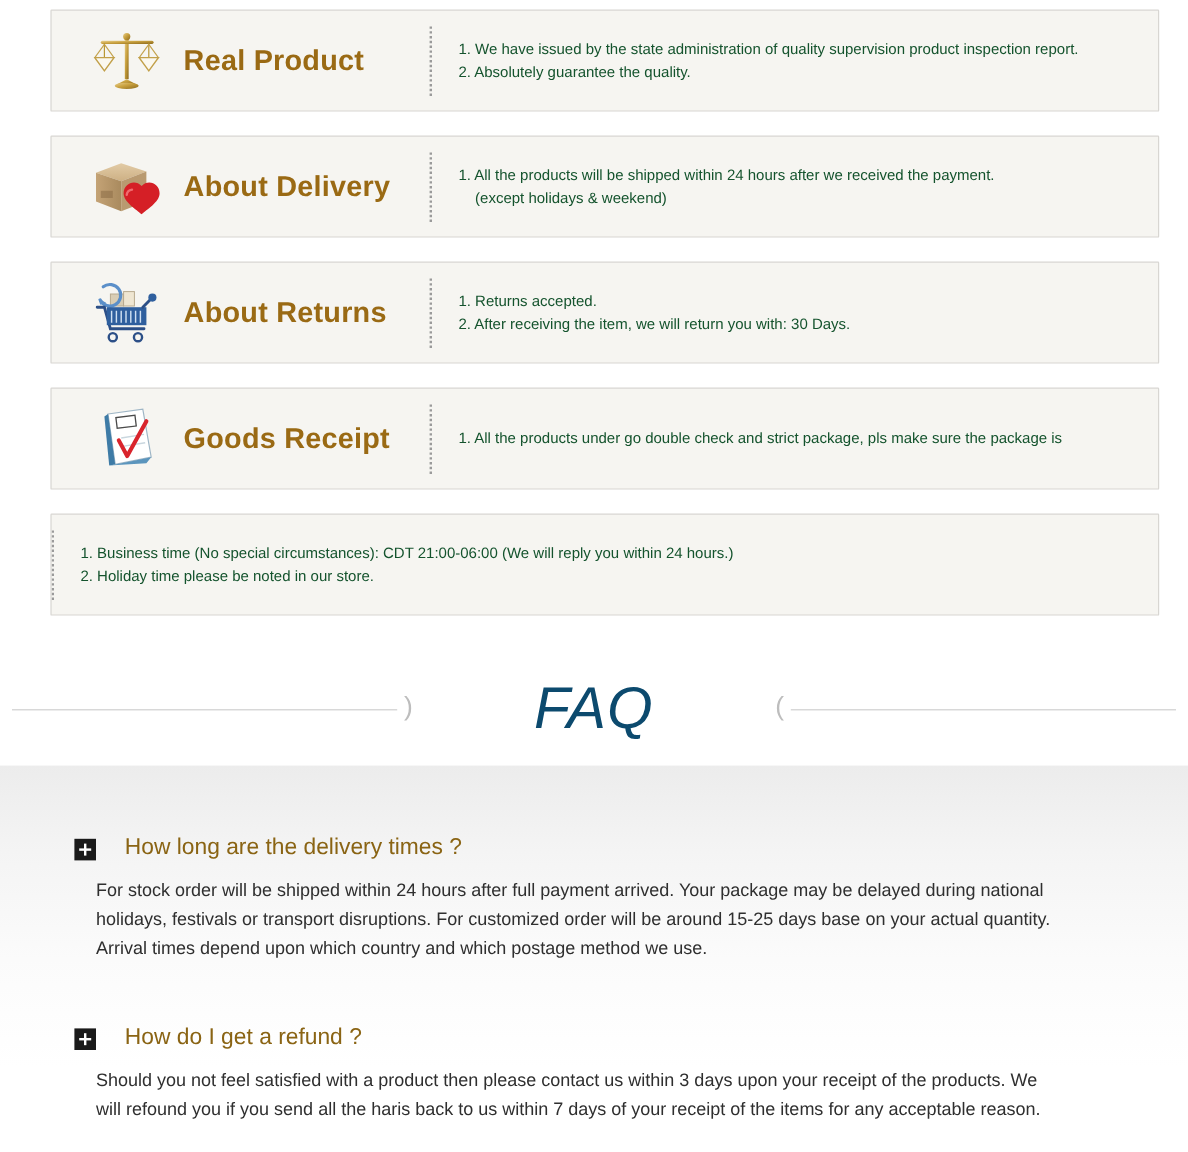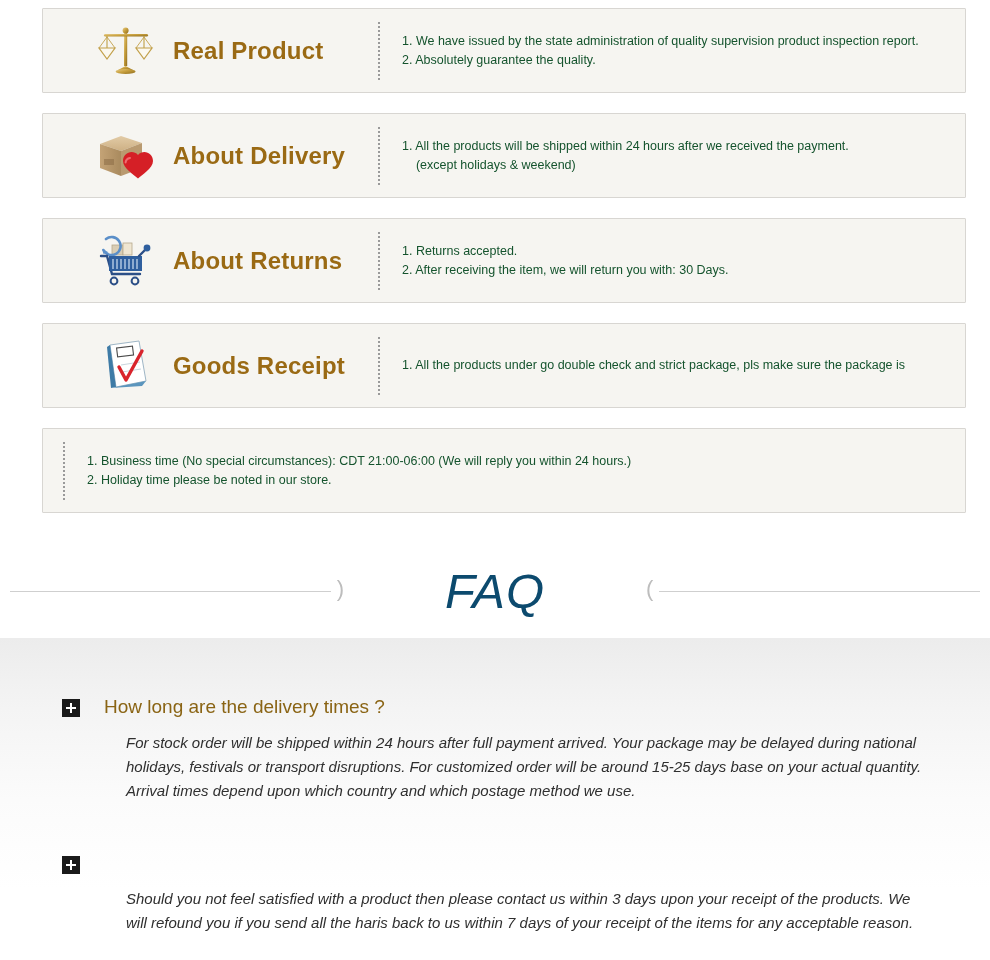--- a/index.html
+++ b/index.html
@@ -21,21 +21,20 @@
   }
   .card {
     display: flex;
     align-items: center;
     background: #f6f5f1;
     border: 1px solid #d8d6d2;
     border-radius: 1px;
     height: 85px;
     margin-bottom: 20px;
     overflow: hidden;
-    padding-left: 20px;
   }
   .card-left {
     display: flex;
     align-items: center;
     width: 315px;
     flex: 0 0 315px;
     padding-left: 34px;
   }
   .card-icon {
     width: 58px;
@@ -136,26 +135,25 @@
   .faq-plus::before { left: 4px; right: 4px; top: 8px; height: 2px; }
   .faq-plus::after { top: 4px; bottom: 4px; left: 8px; width: 2px; }
   .faq-q {
     margin-left: 24px;
     font-size: 19px;
     color: #8a6414;
     text-underline-offset: 4px;
   }
   .faq-a {
     margin-top: 13px;
-    margin-left: 64px;
+    margin-left: 18px;
     font-size: 15px;
     color: #2f2f2f;
     line-height: 24px;
     width: 800px;
-    font-style: italic;
   }
 </style>
 </head>
 <body>
 
 <div class="page">
 
   <div class="cards">
 
     <div class="card">
@@ -303,19 +301,20 @@
       <div class="faq-q-row">
         <div class="faq-plus"></div>
         <div class="faq-q">How long are the delivery times ?</div>
       </div>
       <div class="faq-a">For stock order will be shipped within 24 hours after full payment arrived. Your package may be delayed during national holidays, festivals or transport disruptions. For customized order will be around 15-25 days base on your actual quantity. Arrival times depend upon which country and which postage method we use.</div>
     </div>
 
     <div class="faq-item i1">
       <div class="faq-q-row">
         <div class="faq-plus"></div>
+        <div class="faq-q">How do I get a refund ?</div>
       </div>
       <div class="faq-a">Should you not feel satisfied with a product then please contact us within 3 days upon your receipt of the products. We will refound you if you send all the haris back to us within 7 days of your receipt of the items for any acceptable reason.</div>
     </div>
 
   </div>
 
 </div>
 
 </body></html>

